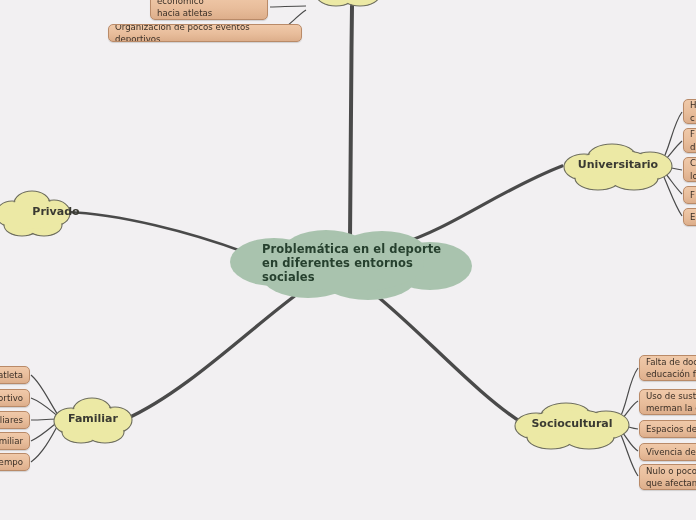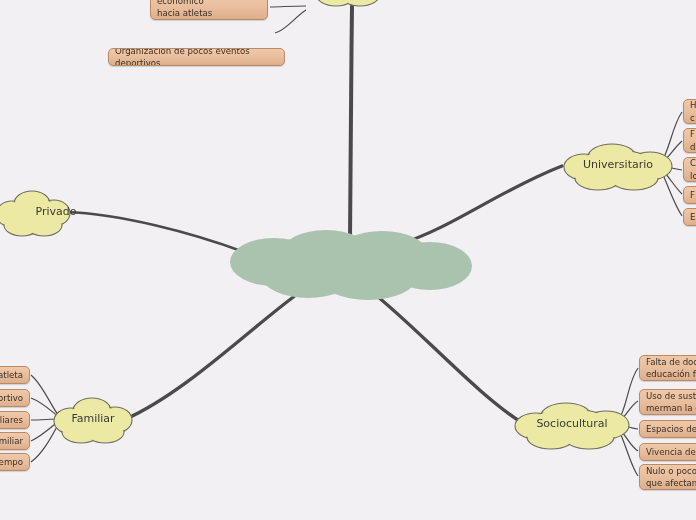--- a/index.html
+++ b/index.html
@@ -34,21 +34,21 @@
   }
   .cloud .cloud-svg {
     position: absolute;
     left: 0; top: 0;
     width: 100%;
     height: 100%;
   }
   .cloud .cloud-label {
     position: relative;
     z-index: 2;
-    font-weight: normal;
+    font-weight: bold;
     color: #3a3a32;
     line-height: 1.2;
     padding: 0 6px;
   }
 
   #node-central {
     left: 222px;
     top: 228px;
     width: 254px;
     height: 72px;
@@ -114,21 +114,21 @@
     padding: 3px 6px;
     display: flex;
     align-items: center;
     box-shadow: 0 1px 1px rgba(0,0,0,0.14);
     white-space: pre-line;
     overflow: hidden;
   }
 
   
   #leaf-d-0 { left: 150px; top: -6px;  width: 118px; height: 26px; }
-  #leaf-d-1 { left: 108px; top: 24px;  width: 177px; height: 18px; margin-top: 24px; }
+  #leaf-d-1 { left: 108px; top: 24px;  width: 194px; height: 18px; }
 
   
   #leaf-u-0 { left: 683px; top: 99px;  width: 60px; height: 25px; }
   #leaf-u-1 { left: 683px; top: 128px; width: 60px; height: 25px; }
   #leaf-u-2 { left: 683px; top: 157px; width: 60px; height: 25px; }
   #leaf-u-3 { left: 683px; top: 186px; width: 60px; height: 18px; }
   #leaf-u-4 { left: 683px; top: 208px; width: 60px; height: 18px; }
 
   
   #leaf-s-0 { left: 639px; top: 355px; width: 82px; height: 26px; }
@@ -195,20 +195,21 @@
       <g fill="#a9c3ae">
         <ellipse cx="52" cy="34" rx="44" ry="24"></ellipse>
         <ellipse cx="104" cy="24" rx="44" ry="22"></ellipse>
         <ellipse cx="160" cy="26" rx="46" ry="23"></ellipse>
         <ellipse cx="208" cy="38" rx="42" ry="24"></ellipse>
         <ellipse cx="86" cy="48" rx="46" ry="22"></ellipse>
         <ellipse cx="146" cy="50" rx="48" ry="22"></ellipse>
         <ellipse cx="128" cy="36" rx="74" ry="28"></ellipse>
       </g>
     </svg>
+    <span class="cloud-label">Problemática en el deporte en diferentes entornos sociales</span>
   </div>
 
   <div class="cloud" id="node-deportivo">
     <svg class="cloud-svg" viewBox="0 0 92 52" preserveAspectRatio="none" xmlns="http://www.w3.org/2000/svg">
       <g fill="#ece9a5" stroke="#6e6e5e" stroke-width="1.1">
         <ellipse cx="22" cy="28" rx="18" ry="13"></ellipse>
         <ellipse cx="44" cy="19" rx="20" ry="14"></ellipse>
         <ellipse cx="68" cy="27" rx="19" ry="14"></ellipse>
         <ellipse cx="34" cy="38" rx="20" ry="12"></ellipse>
         <ellipse cx="58" cy="38" rx="20" ry="12"></ellipse>

